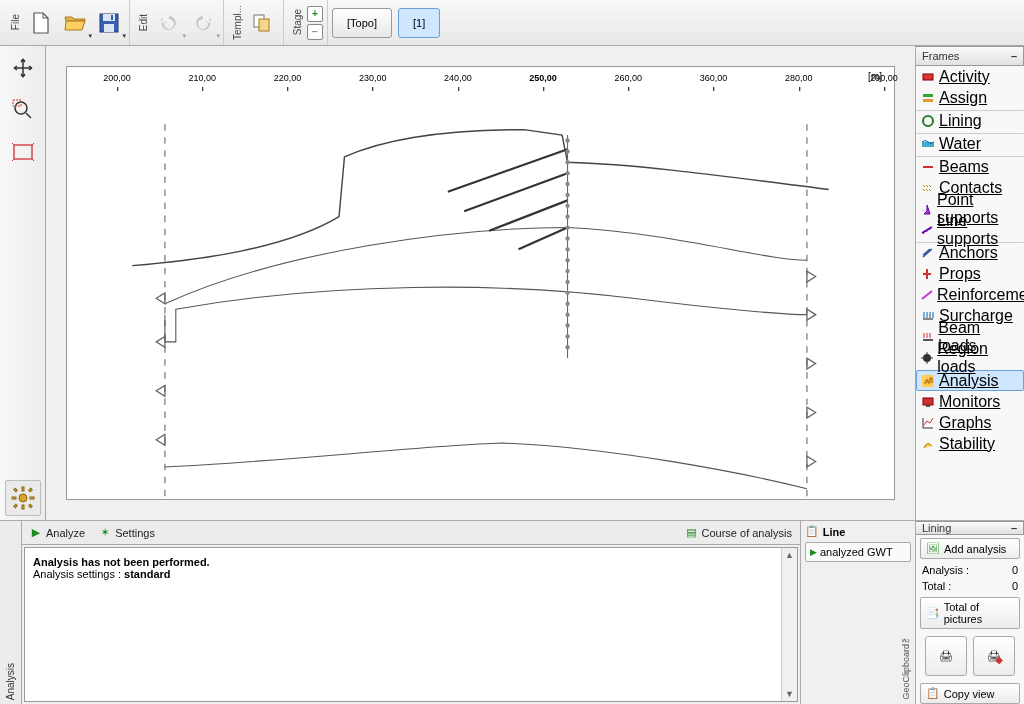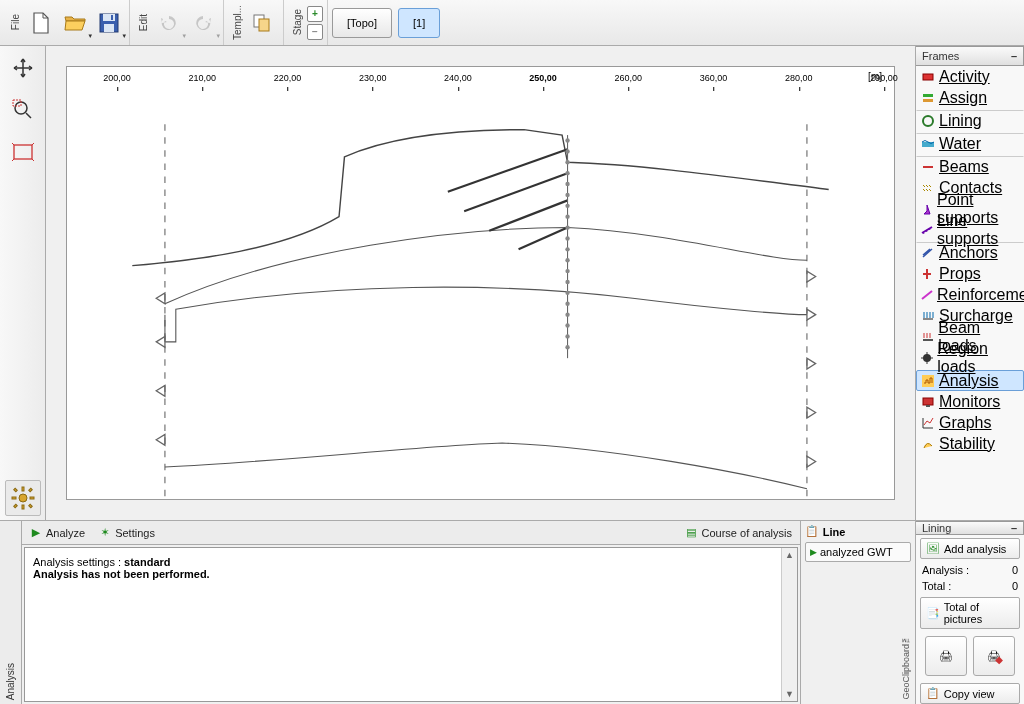--- a/index.html
+++ b/index.html
@@ -441,22 +441,22 @@
           <span class="bt-icon" style="color:#1e8a1e">✶</span>
           <span>Settings</span>
         </div>
       <div class="bt-spacer"></div>
       <div class="bt-item">
           <span class="bt-icon" style="color:#1e8a1e">▤</span>
           <span>Course of analysis</span>
         </div>
     </div>
     <div class="bottom-content">
+      <div><b>Analysis has not been performed.</b></div>
       <div><span>Analysis settings : </span><b>standard</b></div>
-      <div><b>Analysis has not been performed.</b></div>
       <div class="scroll">
           <div style="position:absolute;top:2px;right:3px;font-size:9px;color:#666">▲</div>
           <div style="position:absolute;bottom:2px;right:3px;font-size:9px;color:#666">▼</div>
         </div>
     </div>
   </div>
   <div class="bottom-right">
     <div class="br-copy">
         <span>📋</span>
         <span>Line</span>

